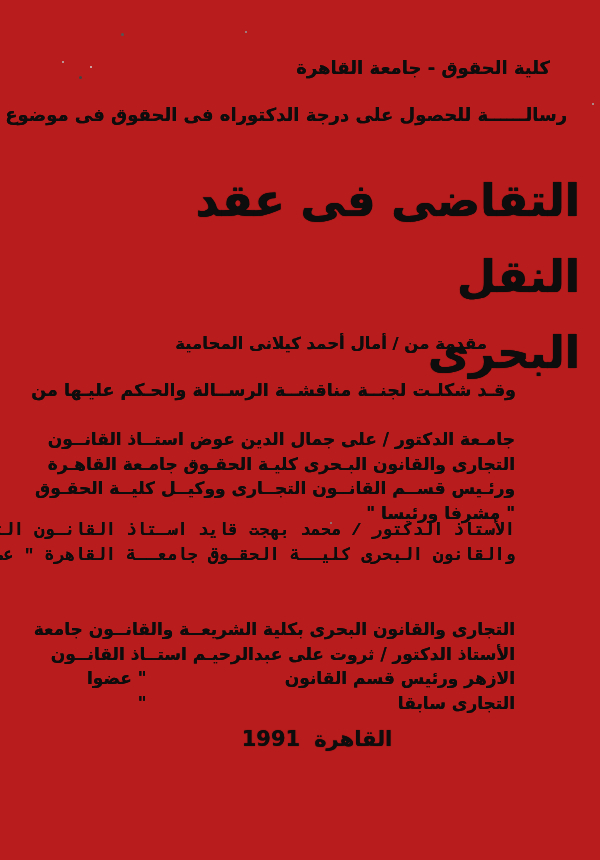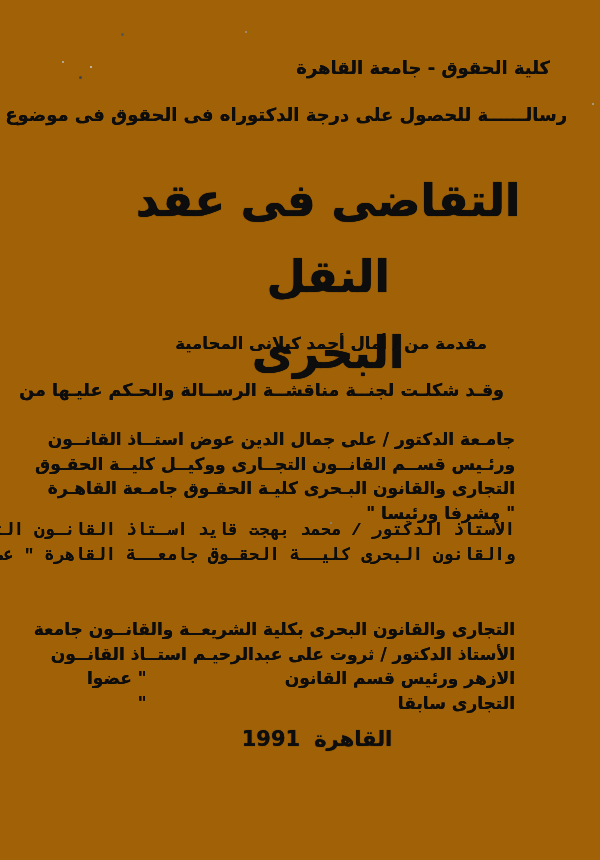--- a/index.html
+++ b/index.html
@@ -30,35 +30,35 @@
     font-size: 18px;
     text-align: justify;
     text-align-last: justify;
     white-space: nowrap;
     text-shadow: 0 0 0.6px currentColor;
   }
   .title-box {
     top: 163px;
     left: 76px;
     right: 20px;
-    text-align: center;
+    text-align: right;
     font-size: 45px;
     line-height: 76px;
     text-shadow: 0 0 1px currentColor, 0.5px 0 0 currentColor;
   }
   .presenter-line {
     top: 334px;
     right: 113px;
     font-size: 16.5px;
     text-shadow: 0 0 0.5px currentColor;
     margin-left: 44px;
   }
   .intro-line {
     top: 380px;
-    right: 96px;
+    right: 84px;
     width: 416px;
     font-size: 17.5px;
     text-align: justify;
     text-align-last: justify;
     white-space: nowrap;
     text-shadow: 0 0 0.6px currentColor;
     padding-left: 34px;
   }
   .member {
     right: 85px;
@@ -93,39 +93,39 @@
     text-shadow: 0 0 0.8px currentColor;
   }
   .speck {
     position: absolute;
     border-radius: 50%;
   }
 </style>
 </head>
 <body>
 
-<div class="page" style="background: #a16207; color: rgb(13, 13, 13);">
+<div class="page" style="background: #b91c1c; color: rgb(13, 13, 13);">
 
   <div class="abs faculty-line">كلية الحقوق - جامعة القاهرة</div>
 
   <div class="abs thesis-line">رسالــــــة للحصول على درجة الدكتوراه فى الحقوق فى موضوع</div>
 
   <div class="abs title-box">
     <div>التقاضى فى عقد النقل</div>
     <div>البحرى</div>
   </div>
 
   <div class="abs presenter-line">مقدمة من / أمال أحمد كيلانى المحامية</div>
 
   <div class="abs intro-line">وقـد شكلـت لجنــة مناقشــة الرســالة والحـكم عليـها من</div>
 
   <div class="abs member member-1">
     <div class="jline">جامـعة الدكتور / على جمال الدين عوض استــاذ القانــون</div>
+    <div class="jline">التجارى والقانون البـحرى كليـة الحقـوق جامـعة القاهـرة</div>
     <div class="jline">ورئـيس قســم القانــون التجــارى ووكيــل كليــة الحقـوق</div>
-    <div class="jline">التجارى والقانون البـحرى كليـة الحقـوق جامـعة القاهـرة</div>
     <div class="fline">
       <span>" مشرفا ورئيسا "</span>
     </div>
   </div>
 
   <div class="abs member member-2">
     <div class="jline">الأستاذ الدكتور / محمد بهجت قايد اسـتاذ القانـون التجــارى</div>
     <div class="jline">والقانون البحرى كليــة الحقـوق جامعــة القاهرة " عضوا "</div>
   </div>
 

